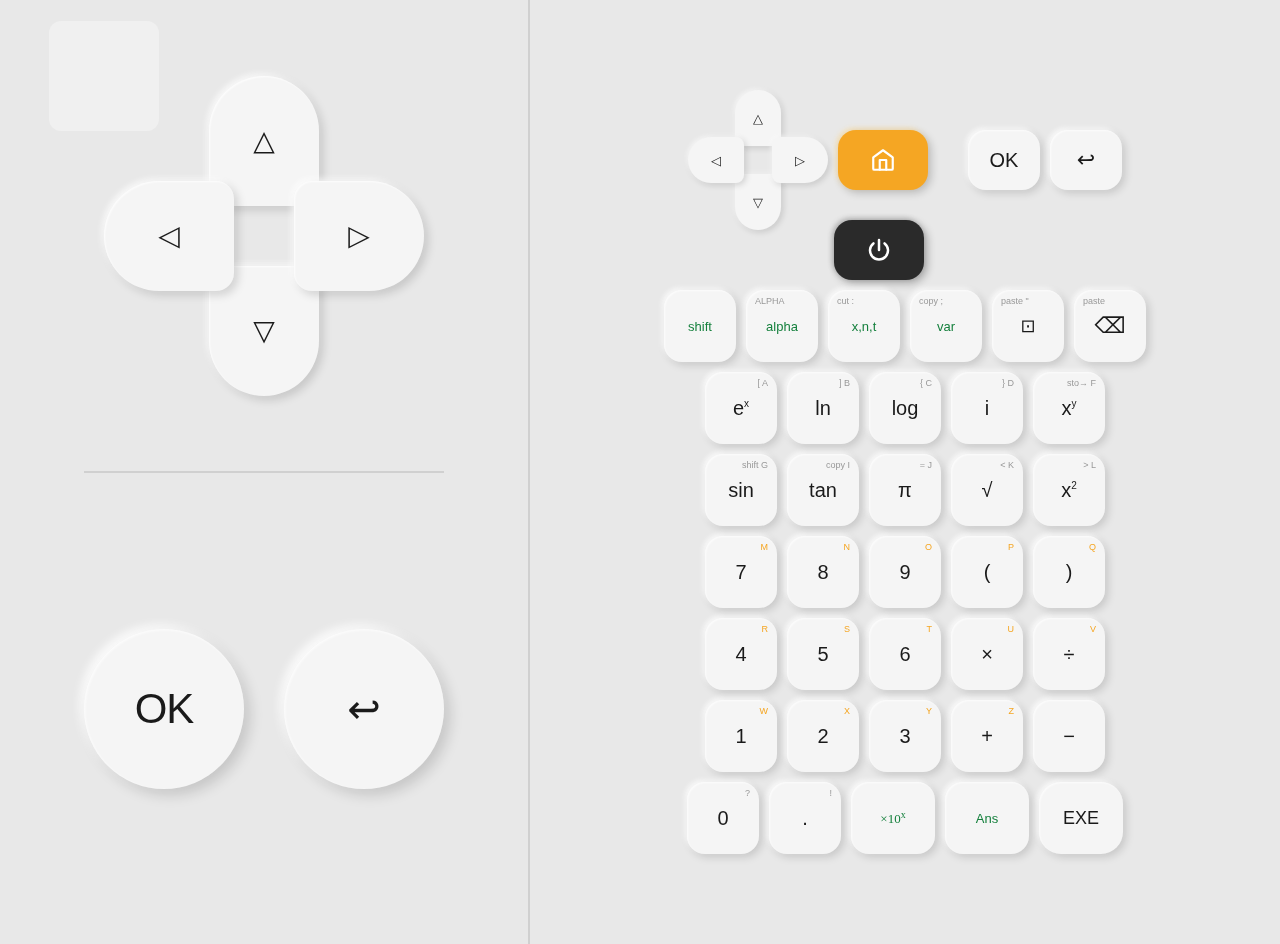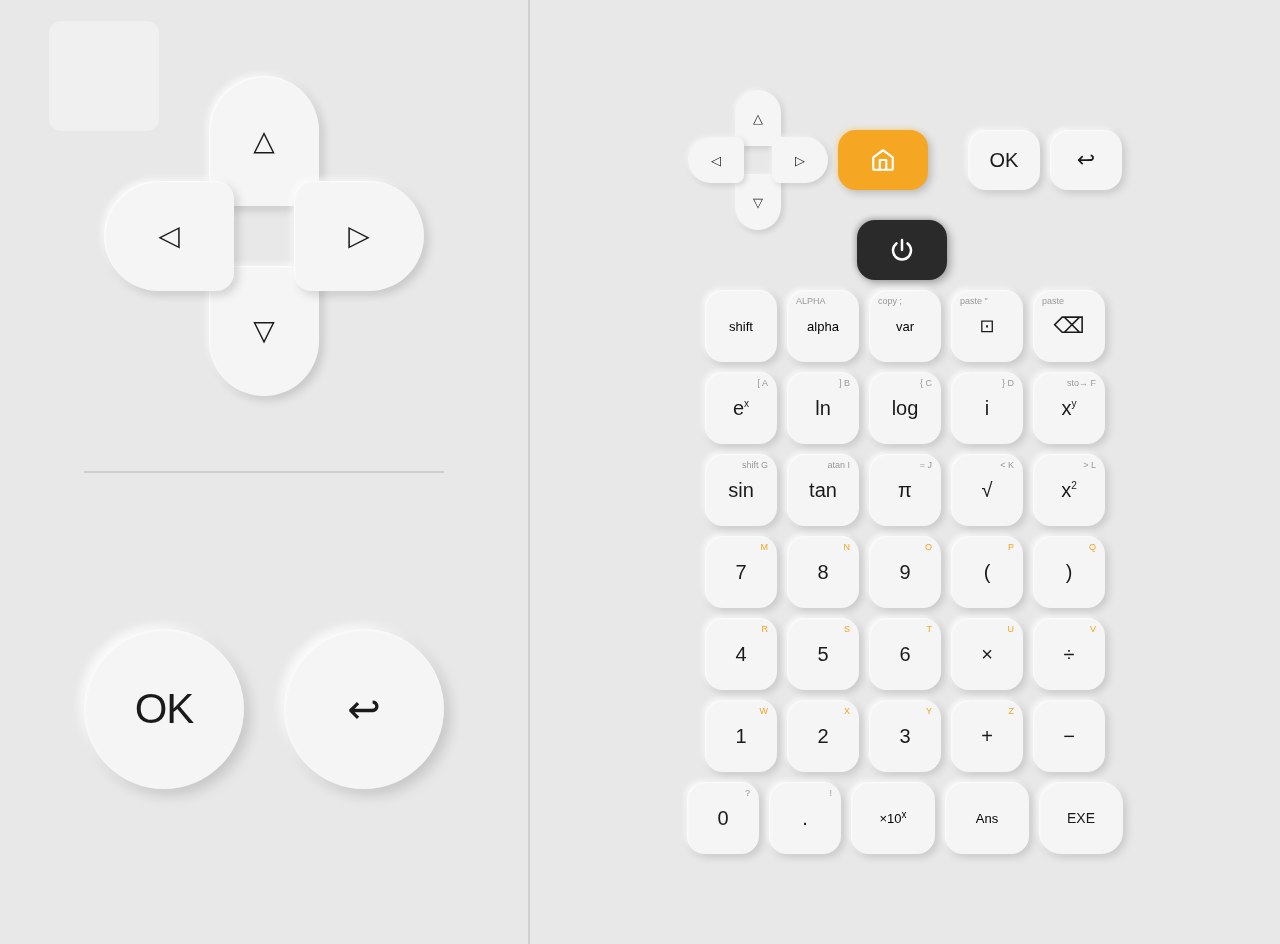--- a/index.html
+++ b/index.html
@@ -201,21 +201,21 @@
     .btn-main-label {
       font-size: 20px;
       font-weight: 400;
       color: #1a1a1a;
       line-height: 1;
     }
 
     .btn-main-label-sm {
       font-size: 13px;
       font-weight: 400;
-      color: #000000;
+      color: #15803d;
       line-height: 1;
     }
 
     
     .btn-home {
       background: #f5a623 !important;
       width: 90px;
       height: 60px;
       box-shadow:
         3px 3px 8px rgba(0,0,0,0.2),
@@ -302,21 +302,21 @@
 
     
     .btn-exe {
       background: #f5f5f5;
       width: 84px;
       height: 72px;
       border-radius: 22px;
     }
 
     .btn-exe .btn-main-label {
-      font-size: 14px;
+      font-size: 18px;
       font-weight: 500;
     }
 
     
     sup {
       font-size: 10px;
       vertical-align: super;
     }
   </style>
 </head>
@@ -411,20 +411,24 @@
 
       <div class="calc-btn btn-sq">
         <span class="btn-main-label-sm">shift</span>
       </div>
 
       <div class="calc-btn btn-sq">
         <span class="btn-top-label-left gray-label">ALPHA</span>
         <span class="btn-main-label-sm orange">alpha</span>
       </div>
 
+      <div class="calc-btn btn-sq">
+        <span class="btn-top-label-left gray-label">cut :</span>
+        <span class="btn-main-label-sm">x,n,t</span>
+      </div>
 
       <div class="calc-btn btn-sq">
         <span class="btn-top-label-left gray-label">copy ;</span>
         <span class="btn-main-label-sm">var</span>
       </div>
 
       <div class="calc-btn btn-sq">
         <span class="btn-top-label-left gray-label">paste "</span>
         <span style="font-size:18px; color:#1a1a1a;">⊡</span>
       </div>
@@ -457,21 +461,21 @@
         <span class="btn-main-label">x<sup>y</sup></span>
       </div>
     </div>
 
     <div class="calc-row">
       <div class="calc-btn btn-sq">
         <span class="btn-top-label gray-label">shift G</span>
         <span class="btn-main-label">sin</span>
       </div>
       <div class="calc-btn btn-sq">
-        <span class="btn-top-label gray-label">atan I</span>
+        <span class="btn-top-label gray-label">copy I</span>
         <span class="btn-main-label">tan</span>
       </div>
       <div class="calc-btn btn-sq">
         <span class="btn-top-label gray-label">= J</span>
         <span class="btn-main-label">π</span>
       </div>
       <div class="calc-btn btn-sq">
         <span class="btn-top-label gray-label">&lt; K</span>
         <span class="btn-main-label">√</span>
       </div>
@@ -551,21 +555,21 @@
 
     <div class="calc-row">
       <div class="calc-btn btn-sq">
         <span class="btn-top-label gray-label">?</span>
         <span class="btn-main-label">0</span>
       </div>
       <div class="calc-btn btn-sq">
         <span class="btn-top-label gray-label">!</span>
         <span class="btn-main-label">.</span>
       </div>
-      <div class="calc-btn btn-sq" style="width:84px;">
+      <div class="calc-btn btn-sq" style="width:84px;font-family:Liberation Serif, serif;">
         <span class="btn-main-label-sm">×10<sup>x</sup></span>
       </div>
       <div class="calc-btn btn-sq" style="width:84px;">
         <span class="btn-main-label-sm">Ans</span>
       </div>
       <div class="calc-btn btn-sq btn-exe" style="width:84px; background:#f5f5f5;">
         <span class="btn-main-label" style="font-weight:500;">EXE</span>
       </div>
     </div>
 

